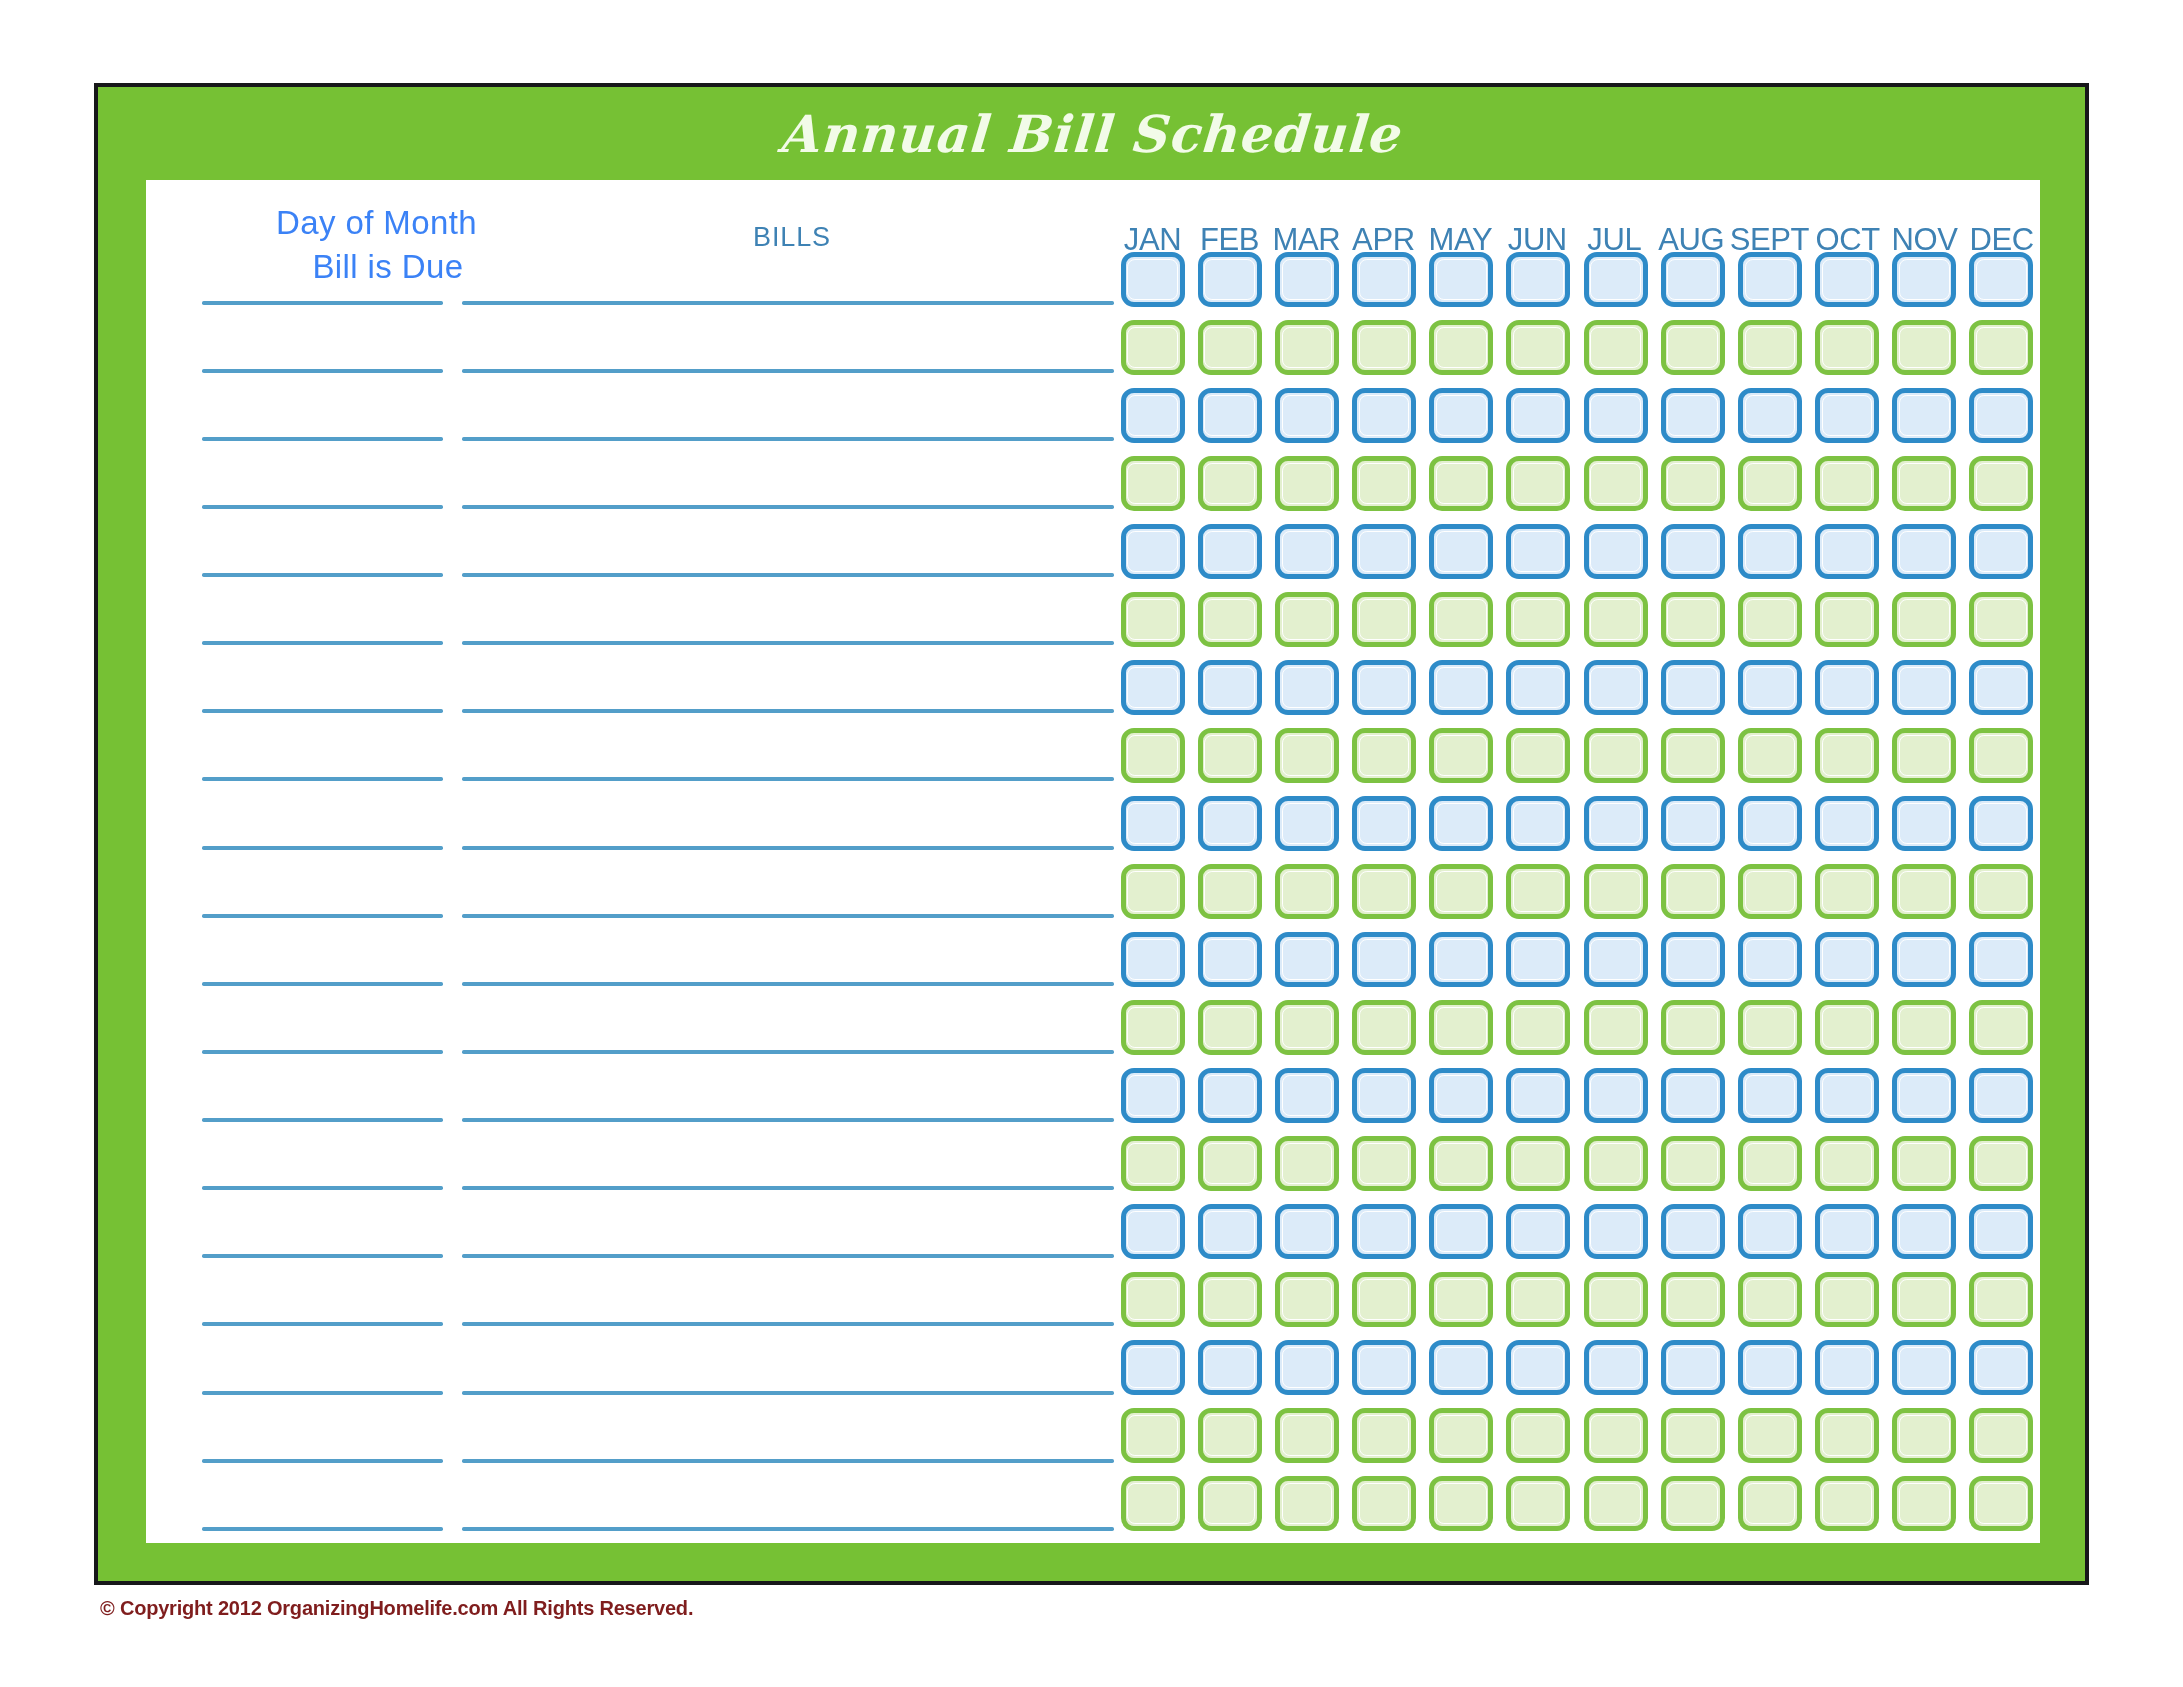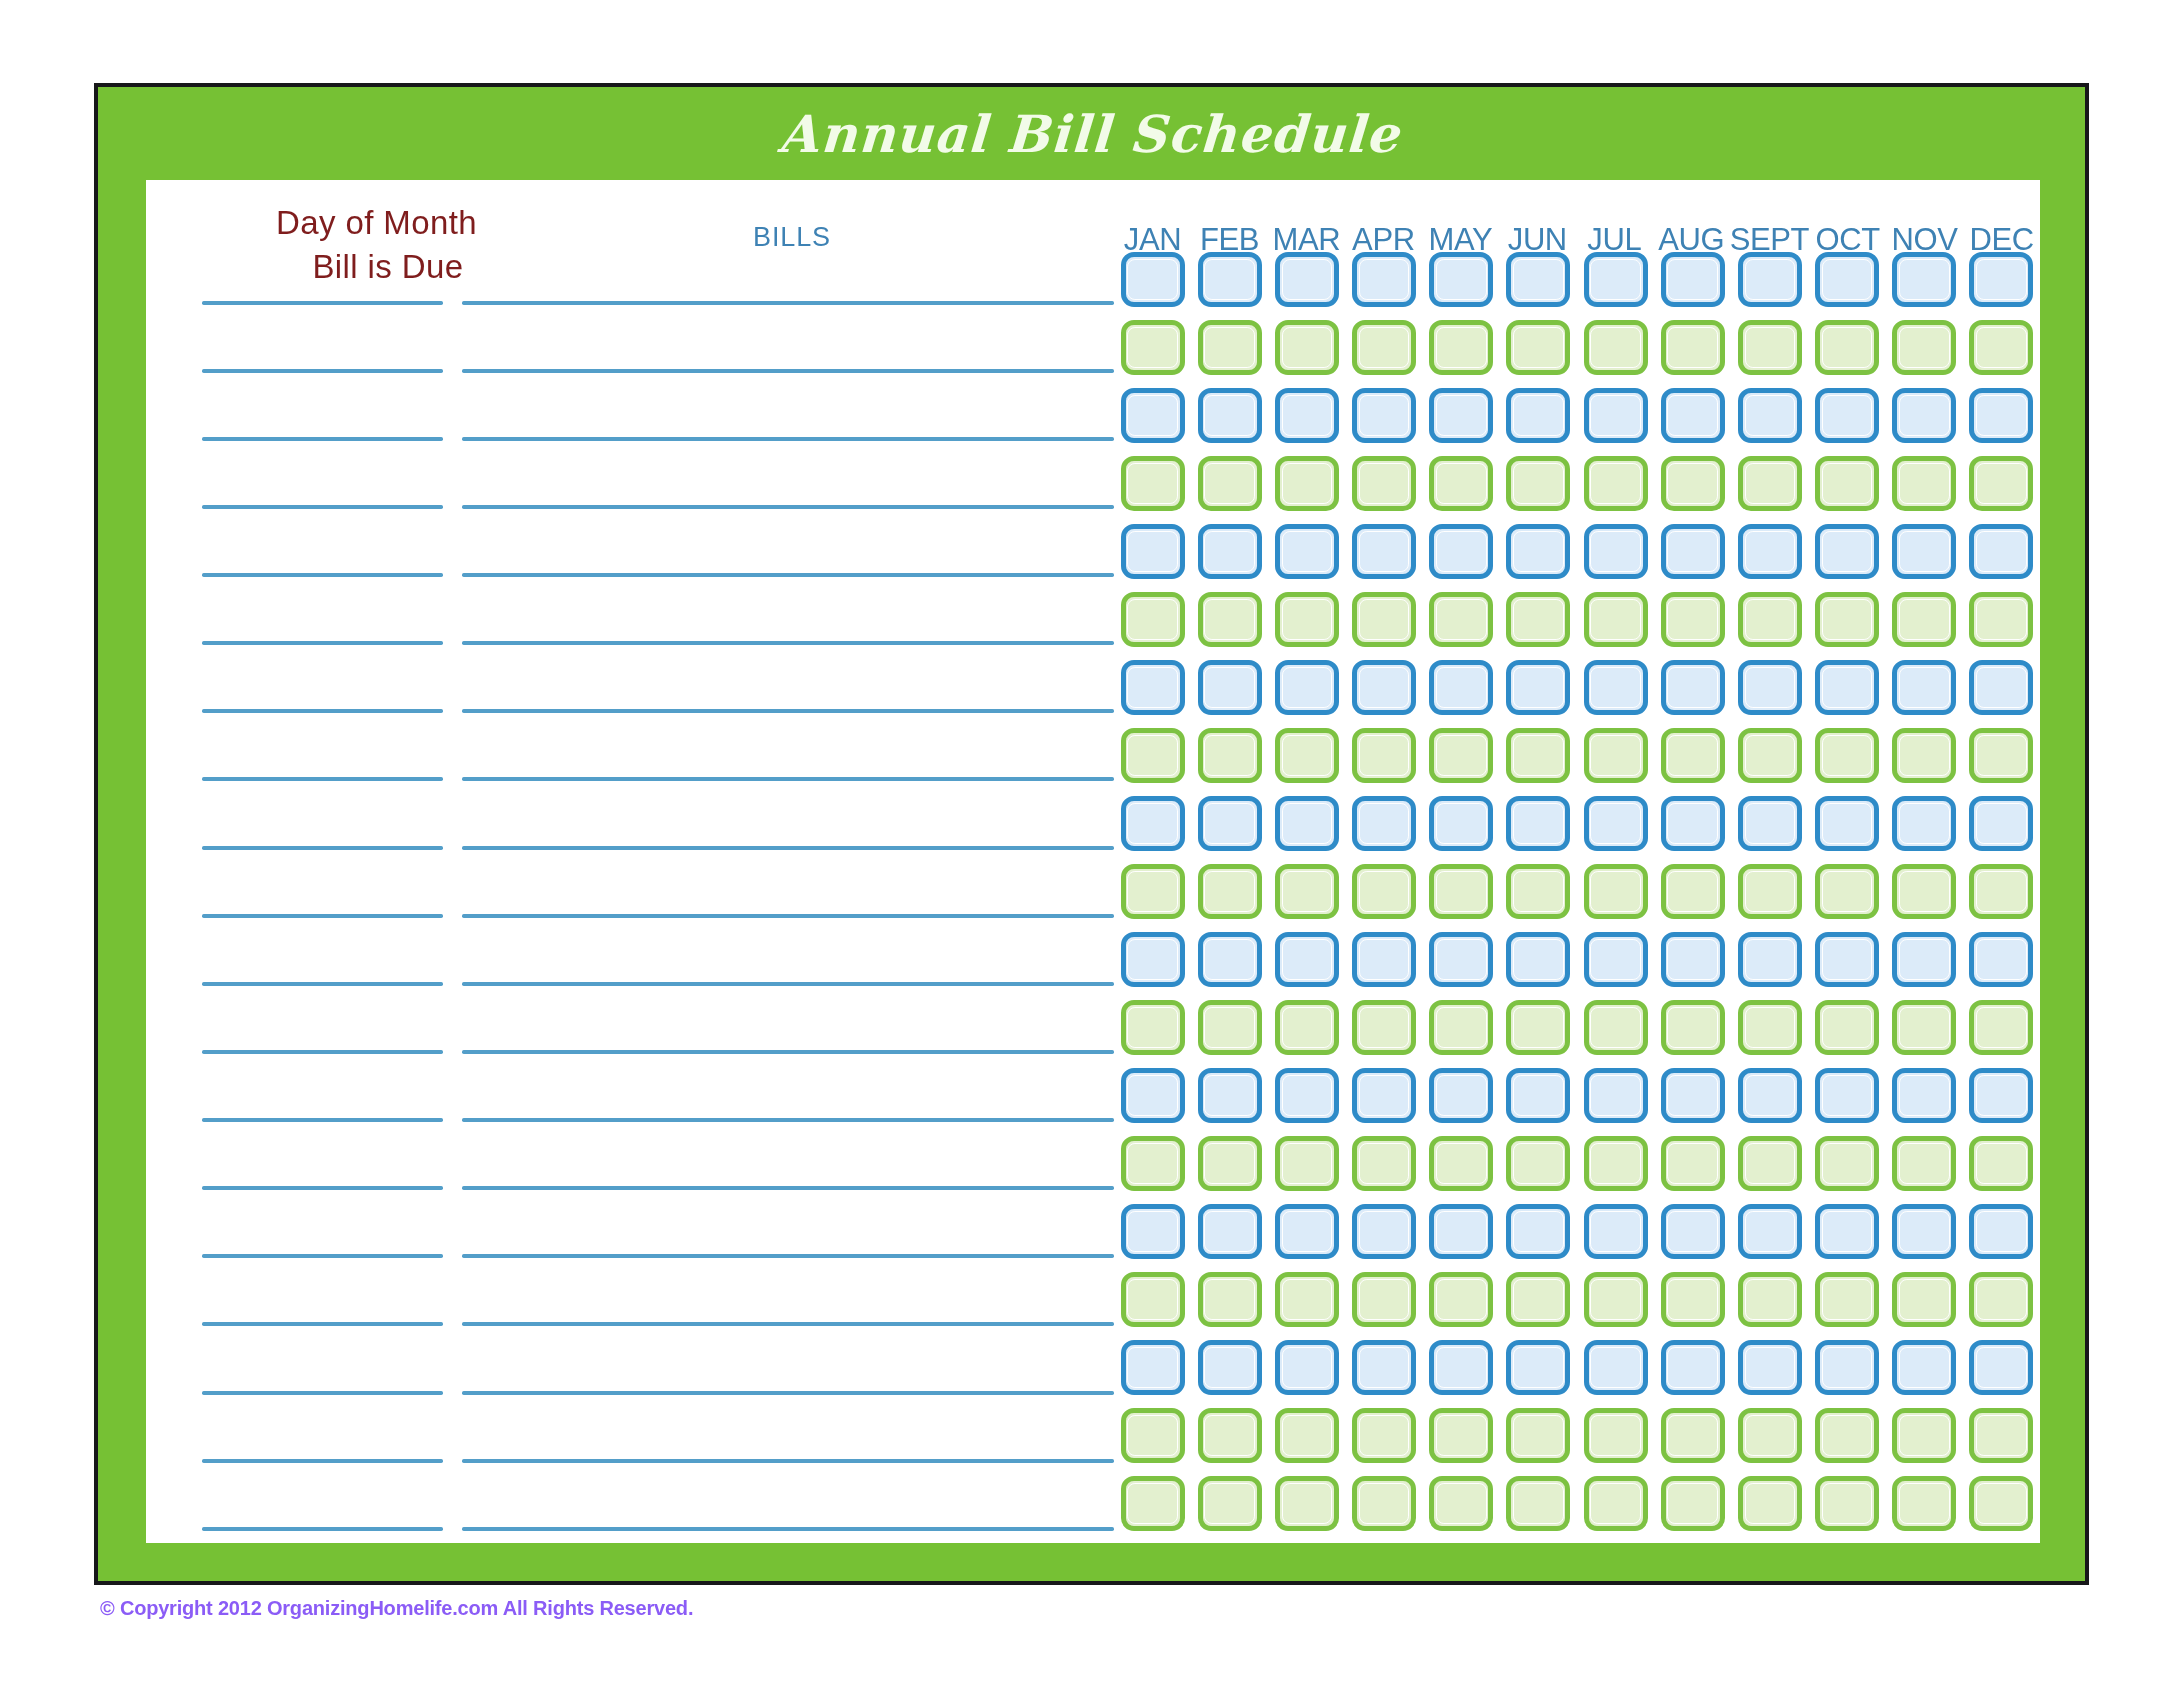--- a/index.html
+++ b/index.html
@@ -64,21 +64,21 @@
     transform: skewX(-6deg);
   }
 
   
   .hdr-day {
     position: absolute;
     left: 56px;
     top: 21px;
     width: 349px;
     text-align: center;
-    color: #7f1d1d;
+    color: #3b82f6;
     font-size: 33px;
     line-height: 1.32;
     font-weight: 300;
     letter-spacing: 0.4px;
   }
   .hdr-day .l2 { display:block; padding-left: 23px; }
 
   .hdr-bills {
     position: absolute;
     left: 419px;
@@ -171,21 +171,21 @@
   .box.green { border-color: #7dc242; background-color: #e3f0cf; }
 
   
   .copyright {
     position: absolute;
     left: 100px;
     top: 1597px;
     font-family: "Liberation Sans", sans-serif;
     font-weight: bold;
     font-size: 20px;
-    color: #8b5cf6;
+    color: #7f1d1d;
     letter-spacing: -0.2px;
     white-space: nowrap;
   }
 </style>
 </head>
 <body>
 
 <div id="sheet">
 
   <div class="page-frame">

